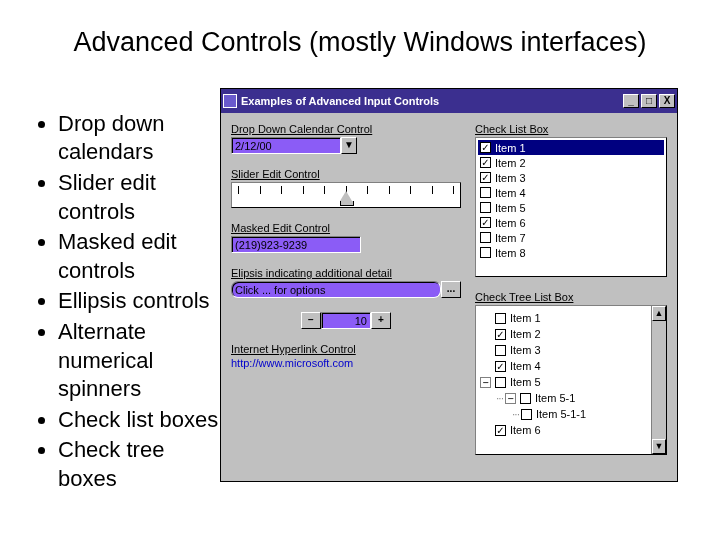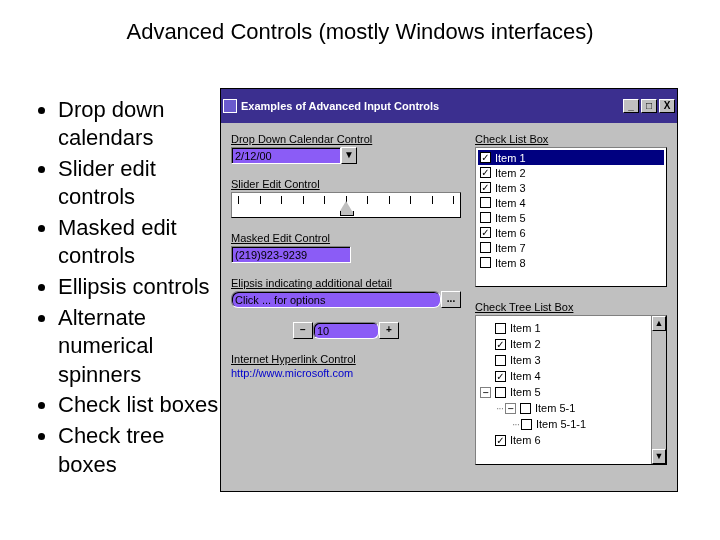--- a/index.html
+++ b/index.html
@@ -6,24 +6,25 @@
   body {
     margin: 0;
     font-family: Arial, Helvetica, sans-serif;
     background: #fff;
     color: #000;
     width: 720px;
     height: 540px;
     position: relative;
   }
   .slide-title {
-    font-size: 22px;
+    font-size: 27px;
     text-align: center;
     padding: 18px 40px 0 40px;
     line-height: 1.25;
+    margin-top: 8px;
   }
   .content {
     display: flex;
     padding: 0 30px 0 40px;
     align-items: flex-start;
   }
   .bullets {
     width: 180px;
     padding-top: 50px;
     font-size: 22px;
@@ -42,21 +43,21 @@
     background: #c0c0c0;
     font-family: "MS Sans Serif", Tahoma, sans-serif;
     font-size: 11px;
   }
   .titlebar {
     background: #3b2f8f;
     color: #fff;
     display: flex;
     align-items: center;
     padding: 1px 2px;
-    height: 34px;
+    height: 24px;
   }
   .titlebar .sysicon {
     width: 14px; height: 14px;
     background: #6a5acd;
     border: 1px solid #fff;
     margin-right: 4px;
     font-size: 9px;
     line-height: 12px;
     text-align: center;
   }
@@ -141,21 +142,21 @@
   }
 
   
   .ellipsis-box { display:flex; }
   .ellipsis-box .sunken { flex: 1; border-radius: 7px; }
   .ellipsis-box .btn3d { width: 20px; font-weight: bold; }
 
   
   .spinner { display:flex; align-items:center; justify-content:center; }
   .spinner .btn3d { width: 20px; font-weight: bold; }
-  .spinner .sunken { width: 66px; text-align:left;border-radius:6px; }
+  .spinner .sunken { width: 50px; text-align:right; }
 
   .link { color: #0000cc; }
 
   
   .listbox {
     background: #fff;
     border: 1px solid #000;
     border-top-color:#808080; border-left-color:#808080;
     padding: 2px 2px;
     height: 140px;
@@ -254,21 +255,21 @@
               <span></span>
               <span></span>
               <span></span>
             </div>
           <div class="slider-thumb"></div>
         </div>
       </div>
 
       <div class="section">
         <div class="label">Masked Edit Control</div>
-        <div class="sunken" style="width:120px">(219)923-9239</div>
+        <div class="sunken" style="width:130px">(219)923-9239</div>
       </div>
 
       <div class="section">
         <div class="label">Elipsis indicating additional detail</div>
         <div class="ellipsis-box">
           <div class="sunken">Click ... for options</div>
           <div class="btn3d">...</div>
         </div>
       </div>
 

